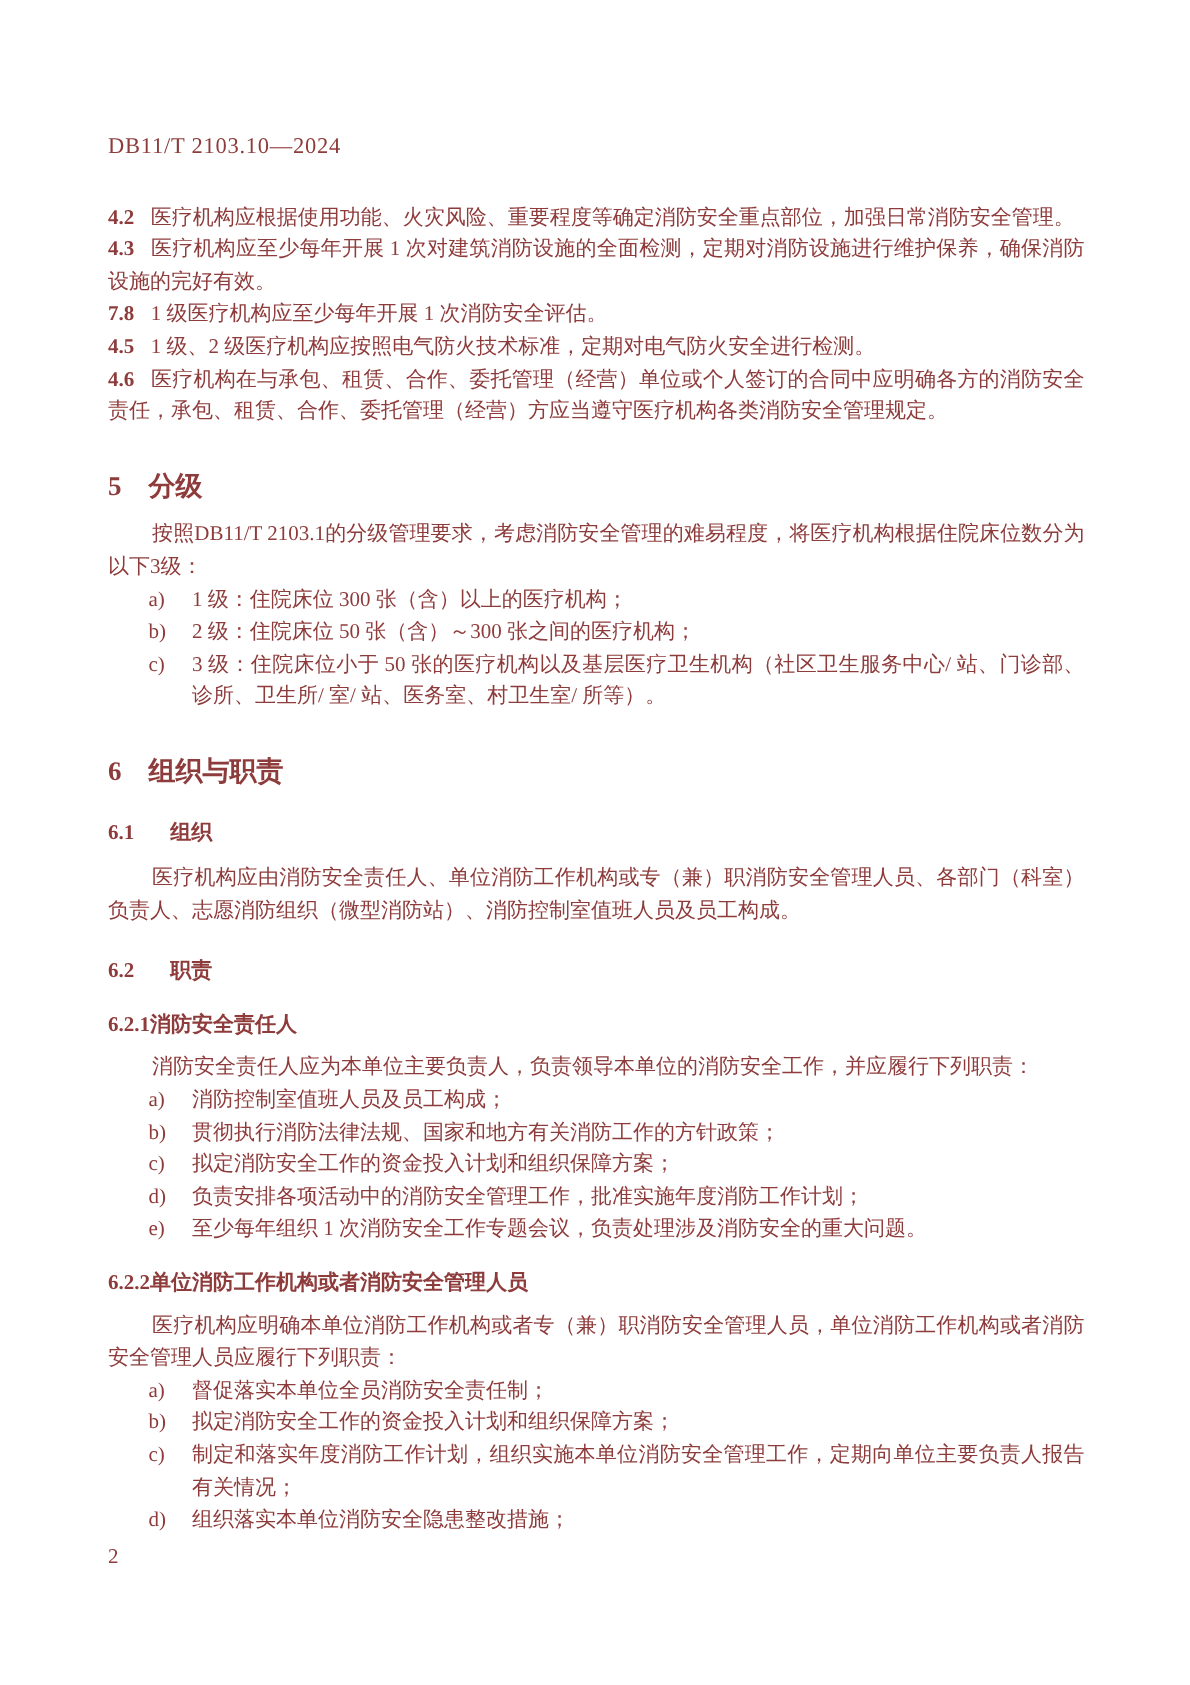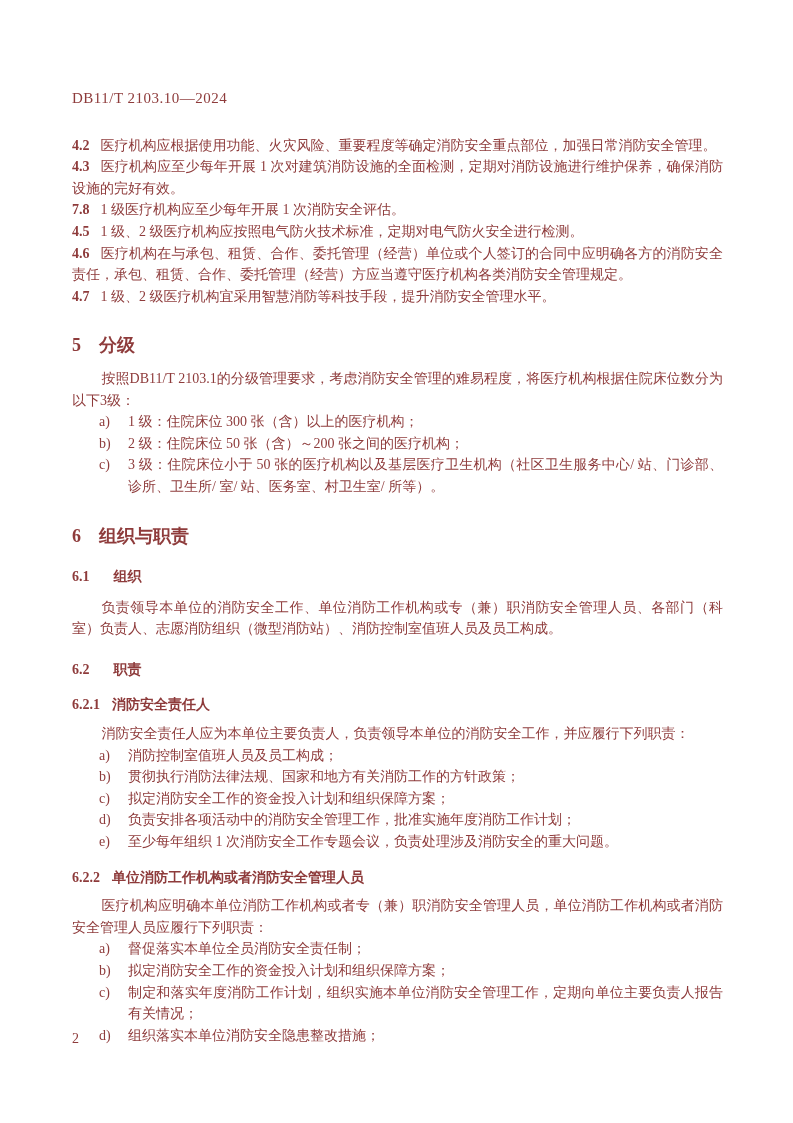--- a/index.html
+++ b/index.html
@@ -45,21 +45,21 @@
   .h1 .hnum { margin-right: 18px; }
   .h2 {
     font-weight: bold;
     margin: 19px 0 9px 0;
   }
   .h2 .hnum { margin-right: 24px; }
   .h3 {
     font-weight: bold;
     margin: 14px 0 7px 0;
   }
-  .h3 .hnum { margin-right: 12px; }
+  .h3 .hnum { }
   .ind {
     text-indent: 2.1em;
     text-align: justify;
   }
   .li {
     display: flex;
     margin-left: 27px;
   }
   .li-label {
     flex: 0 0 29px;
@@ -82,44 +82,43 @@
 <div class="page">
   <div class="content">
 
     <div class="doc-code">DB11/T 2103.10—2024</div>
 
     <p class="clause"><span class="cnum">4.2</span><span>医疗机构应根据使用功能、火灾风险、重要程度等确定消防安全重点部位，加强日常消防安全管理。</span></p>
     <p class="clause"><span class="cnum">4.3</span><span>医疗机构应至少每年开展 1 次对建筑消防设施的全面检测，定期对消防设施进行维护保养，确保消防设施的完好有效。</span></p>
     <p class="clause"><span class="cnum">7.8</span><span>1 级医疗机构应至少每年开展 1 次消防安全评估。</span></p>
     <p class="clause"><span class="cnum">4.5</span><span>1 级、2 级医疗机构应按照电气防火技术标准，定期对电气防火安全进行检测。</span></p>
     <p class="clause"><span class="cnum">4.6</span><span>医疗机构在与承包、租赁、合作、委托管理（经营）单位或个人签订的合同中应明确各方的消防安全责任，承包、租赁、合作、委托管理（经营）方应当遵守医疗机构各类消防安全管理规定。</span></p>
-    <p class="clause"><span class="cnum">4.7</span><span>1 级、2 级医疗机构宜采用智慧消防等科技手段，提升消防安全管理水平。</span></p>
 
     <p class="h1"><span class="hnum">5</span><span>分级</span></p>
 
     <p class="ind">按照DB11/T 2103.1的分级管理要求，考虑消防安全管理的难易程度，将医疗机构根据住院床位数分为以下3级：</p>
 
     <div class="li">
         <span class="li-label">a)</span>
         <span class="li-text">1 级：住院床位 300 张（含）以上的医疗机构；</span>
       </div>
     <div class="li">
         <span class="li-label">b)</span>
-        <span class="li-text">2 级：住院床位 50 张（含）～200 张之间的医疗机构；</span>
+        <span class="li-text">2 级：住院床位 50 张（含）～300 张之间的医疗机构；</span>
       </div>
     <div class="li">
         <span class="li-label">c)</span>
         <span class="li-text">3 级：住院床位小于 50 张的医疗机构以及基层医疗卫生机构（社区卫生服务中心/ 站、门诊部、诊所、卫生所/ 室/ 站、医务室、村卫生室/ 所等）。</span>
       </div>
 
     <p class="h1"><span class="hnum">6</span><span>组织与职责</span></p>
 
     <p class="h2"><span class="hnum">6.1</span><span>组织</span></p>
 
-    <p class="ind">负责领导本单位的消防安全工作、单位消防工作机构或专（兼）职消防安全管理人员、各部门（科室）负责人、志愿消防组织（微型消防站）、消防控制室值班人员及员工构成。</p>
+    <p class="ind">医疗机构应由消防安全责任人、单位消防工作机构或专（兼）职消防安全管理人员、各部门（科室）负责人、志愿消防组织（微型消防站）、消防控制室值班人员及员工构成。</p>
 
     <p class="h2"><span class="hnum">6.2</span><span>职责</span></p>
 
     <p class="h3"><span class="hnum">6.2.1</span><span>消防安全责任人</span></p>
 
     <p class="ind">消防安全责任人应为本单位主要负责人，负责领导本单位的消防安全工作，并应履行下列职责：</p>
 
     <div class="li">
         <span class="li-label">a)</span>
         <span class="li-text">消防控制室值班人员及员工构成；</span>

